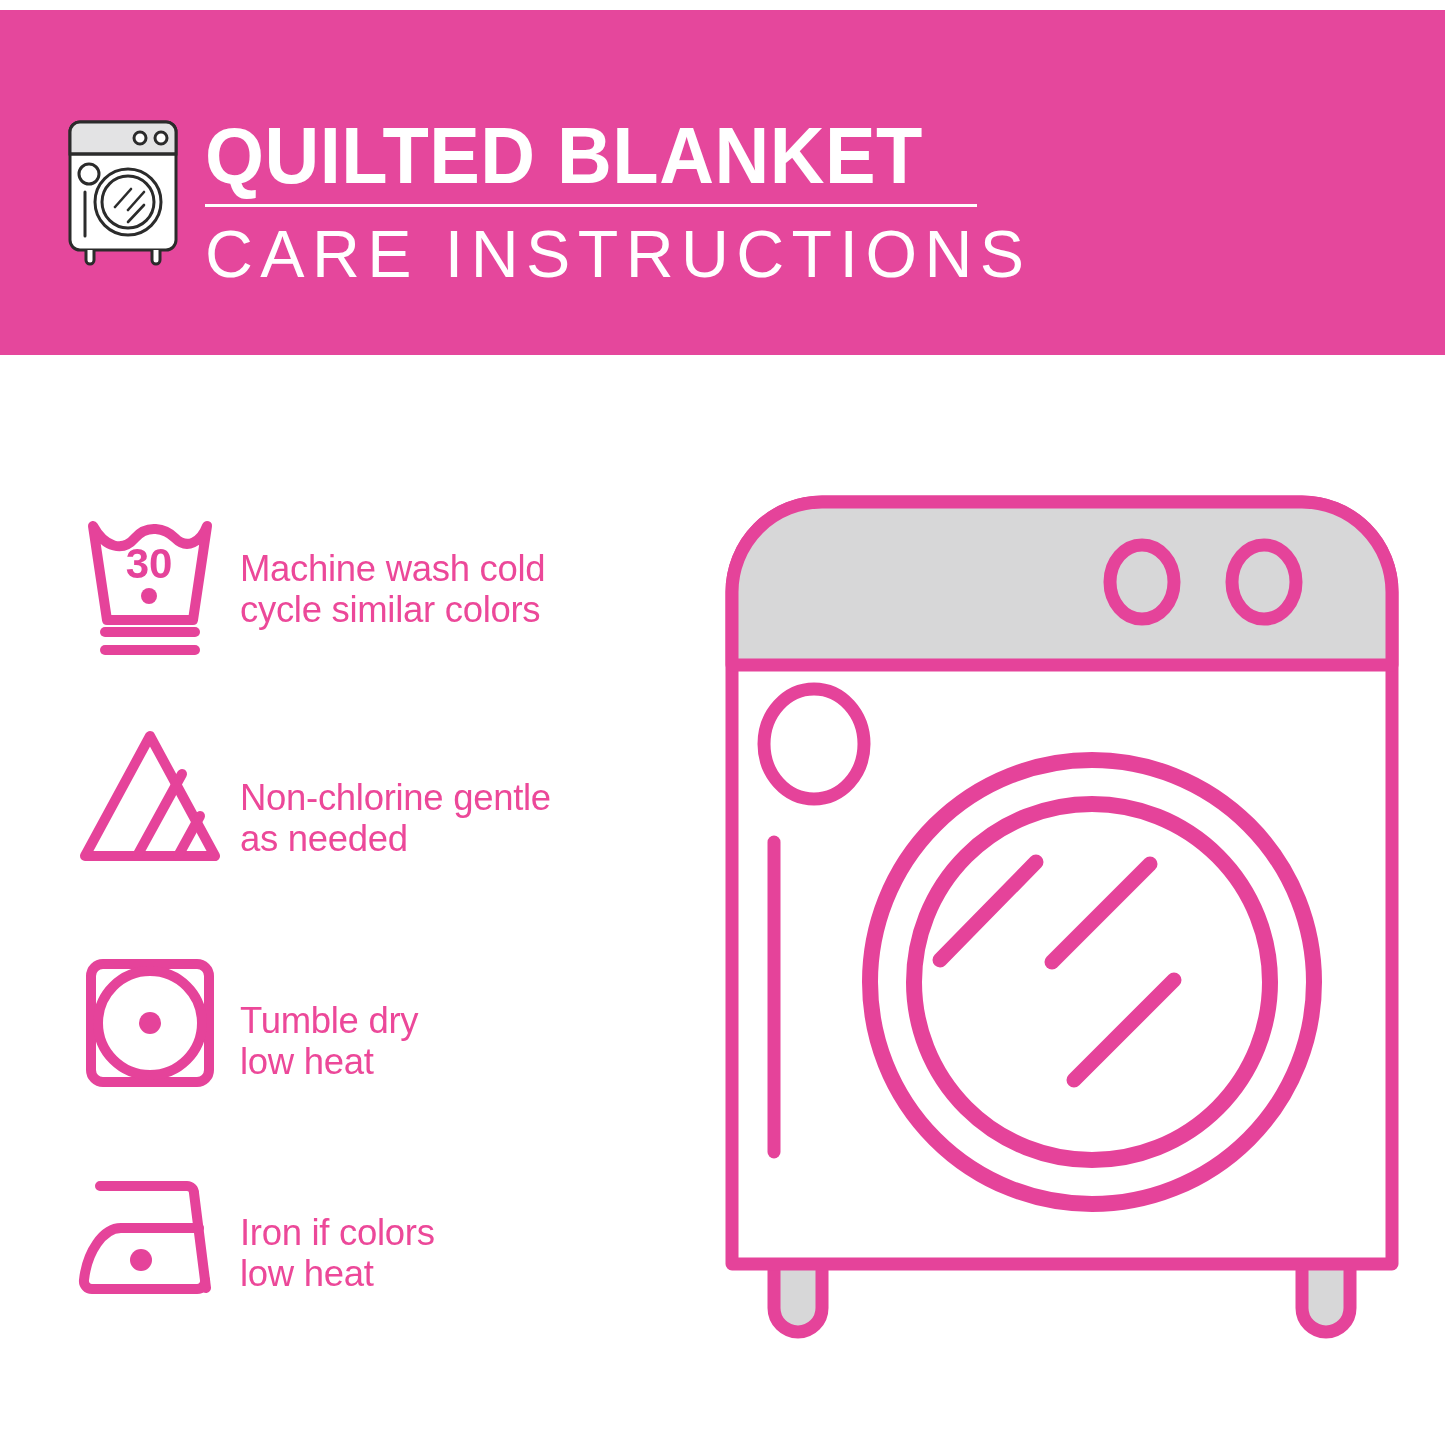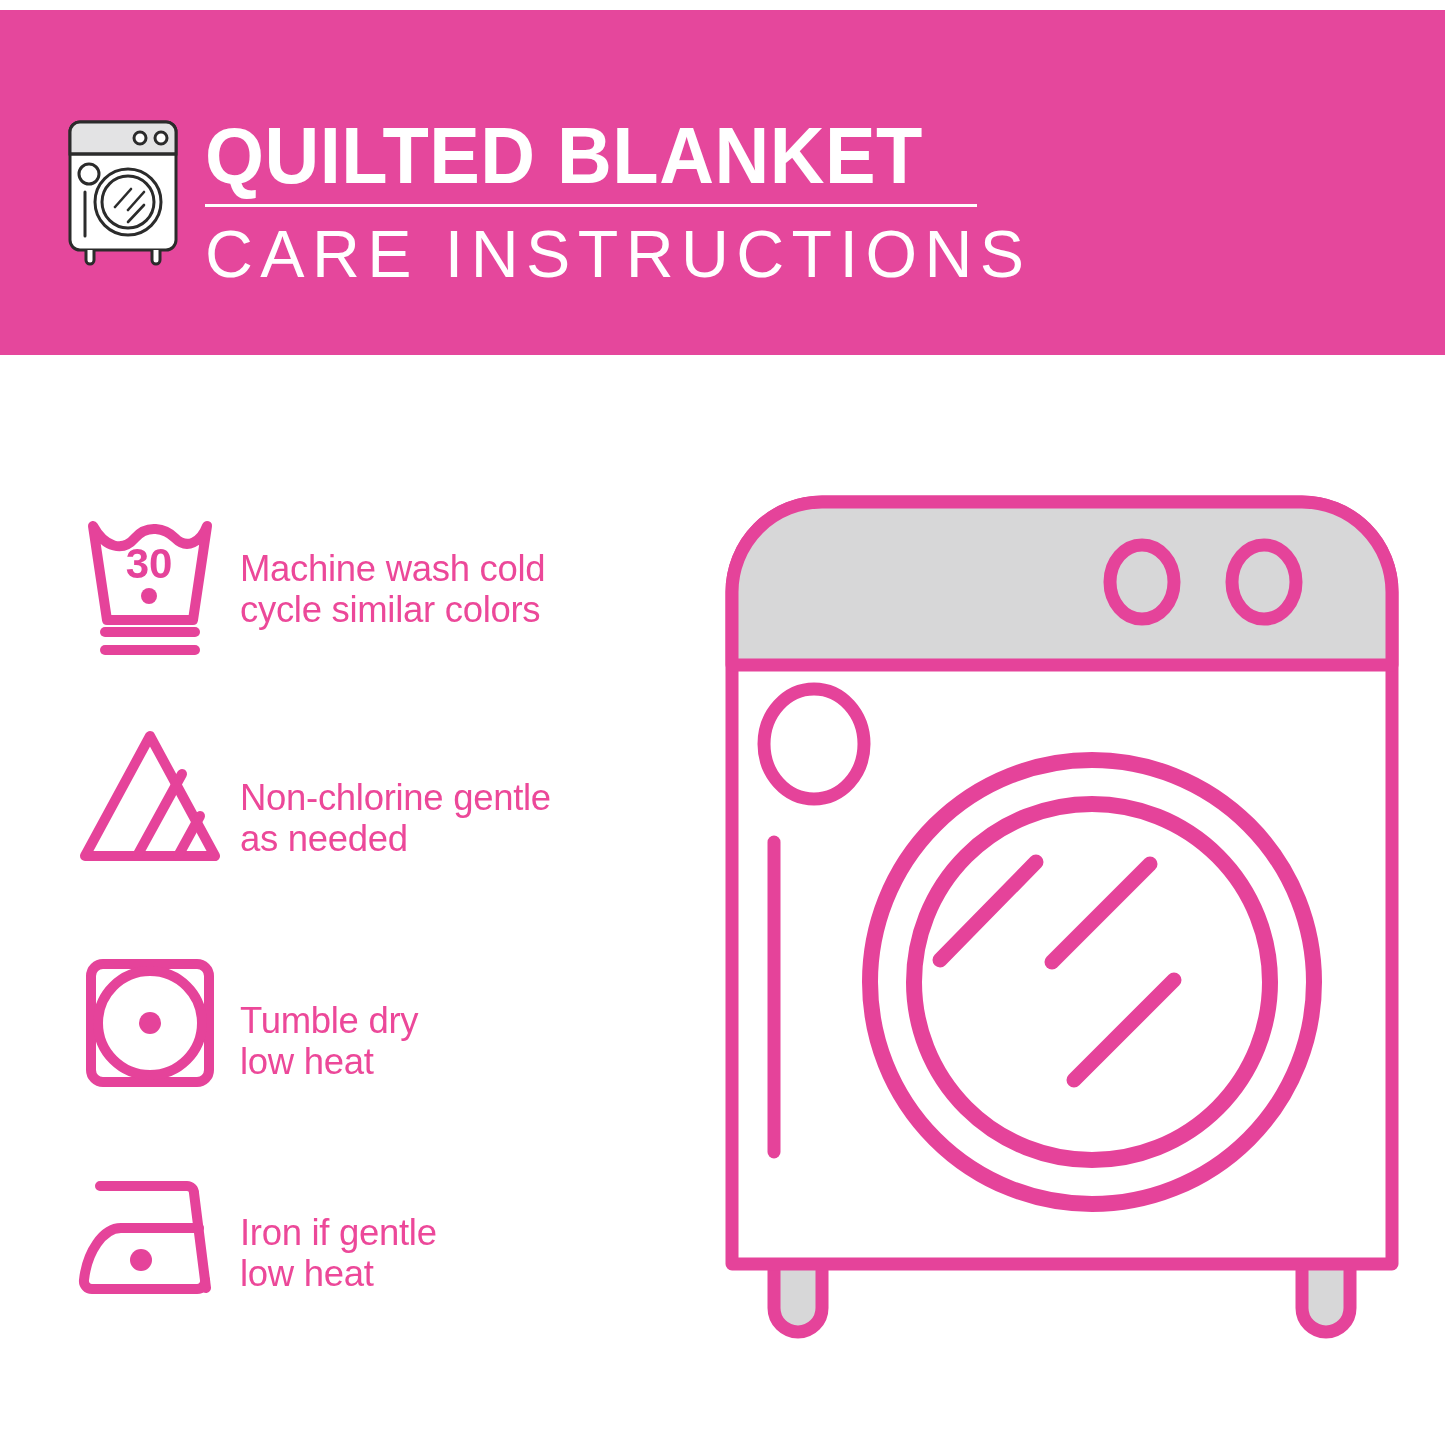--- a/index.html
+++ b/index.html
@@ -209,21 +209,21 @@
       <svg viewBox="0 0 150 150" width="150" height="150" xmlns="http://www.w3.org/2000/svg">
 
         <path d="M25 24 H112 a7 7 0 0 1 7 7 L131 126" fill="none" stroke="#e5439a" stroke-width="10" stroke-linecap="round" stroke-linejoin="round"></path>
 
         <path d="M124 66 H46 C28 66 12 90 9 118 a8 8 0 0 0 8 9 H122 a8 8 0 0 0 8 -9" fill="none" stroke="#e5439a" stroke-width="10" stroke-linecap="round" stroke-linejoin="round"></path>
 
         <circle cx="66" cy="98" r="11" fill="#e5439a"></circle>
       </svg>
     </div>
     <div class="care-text">
-      <div>Iron if gentle</div>
+      <div>Iron if colors</div>
       <div>low heat</div>
     </div>
   </div>
 
   <div id="washer-illustration">
     <svg viewBox="0 0 680 880" width="680" height="880" xmlns="http://www.w3.org/2000/svg">
 
       <g>
         <path d="M52 768 v48 a24 24 0 0 0 48 0 v-48 z" fill="#d7d7d8" stroke="#e5439a" stroke-width="13" stroke-linejoin="round" stroke-linecap="round"></path>
       </g>

